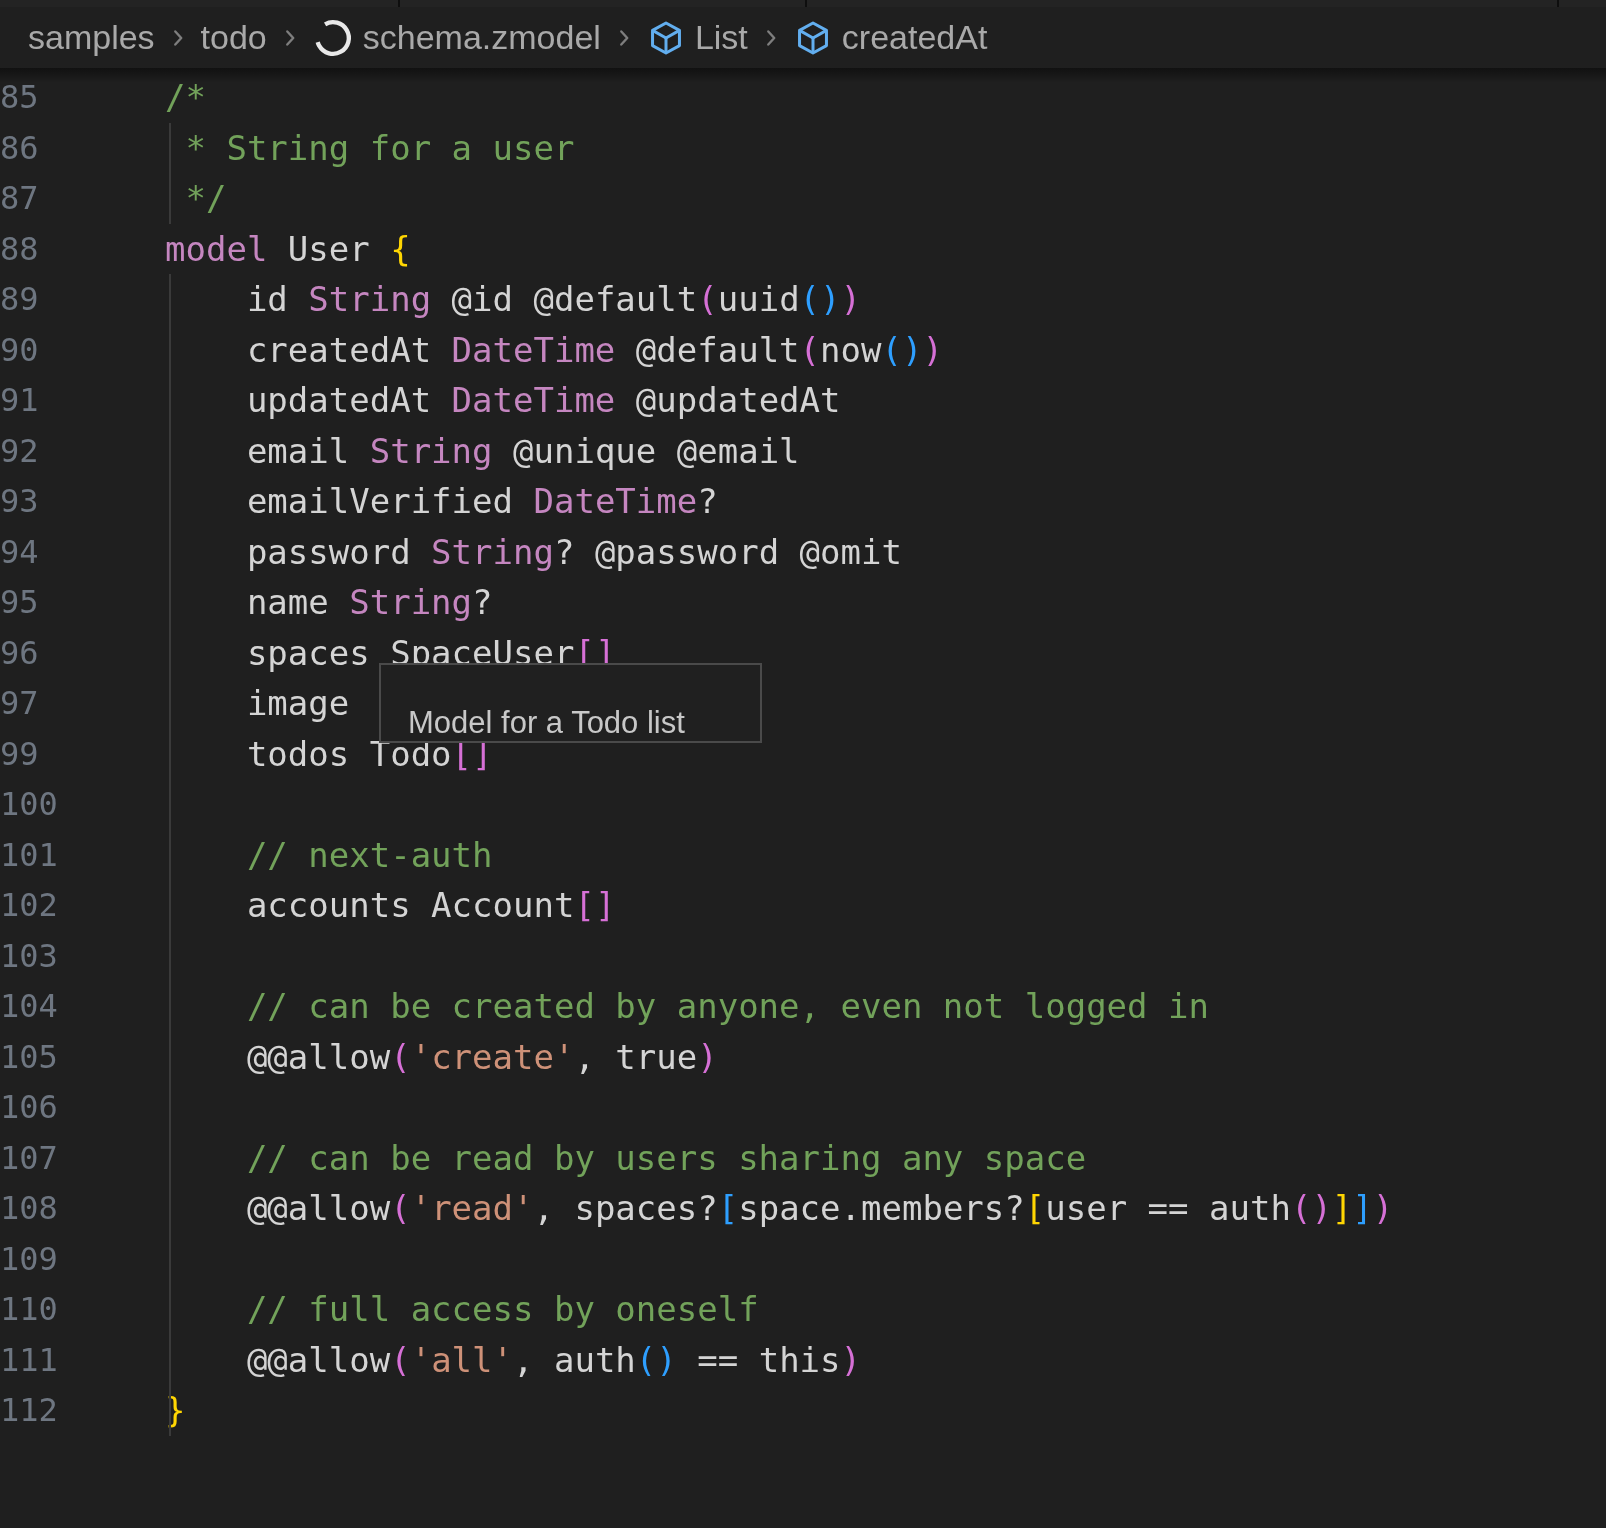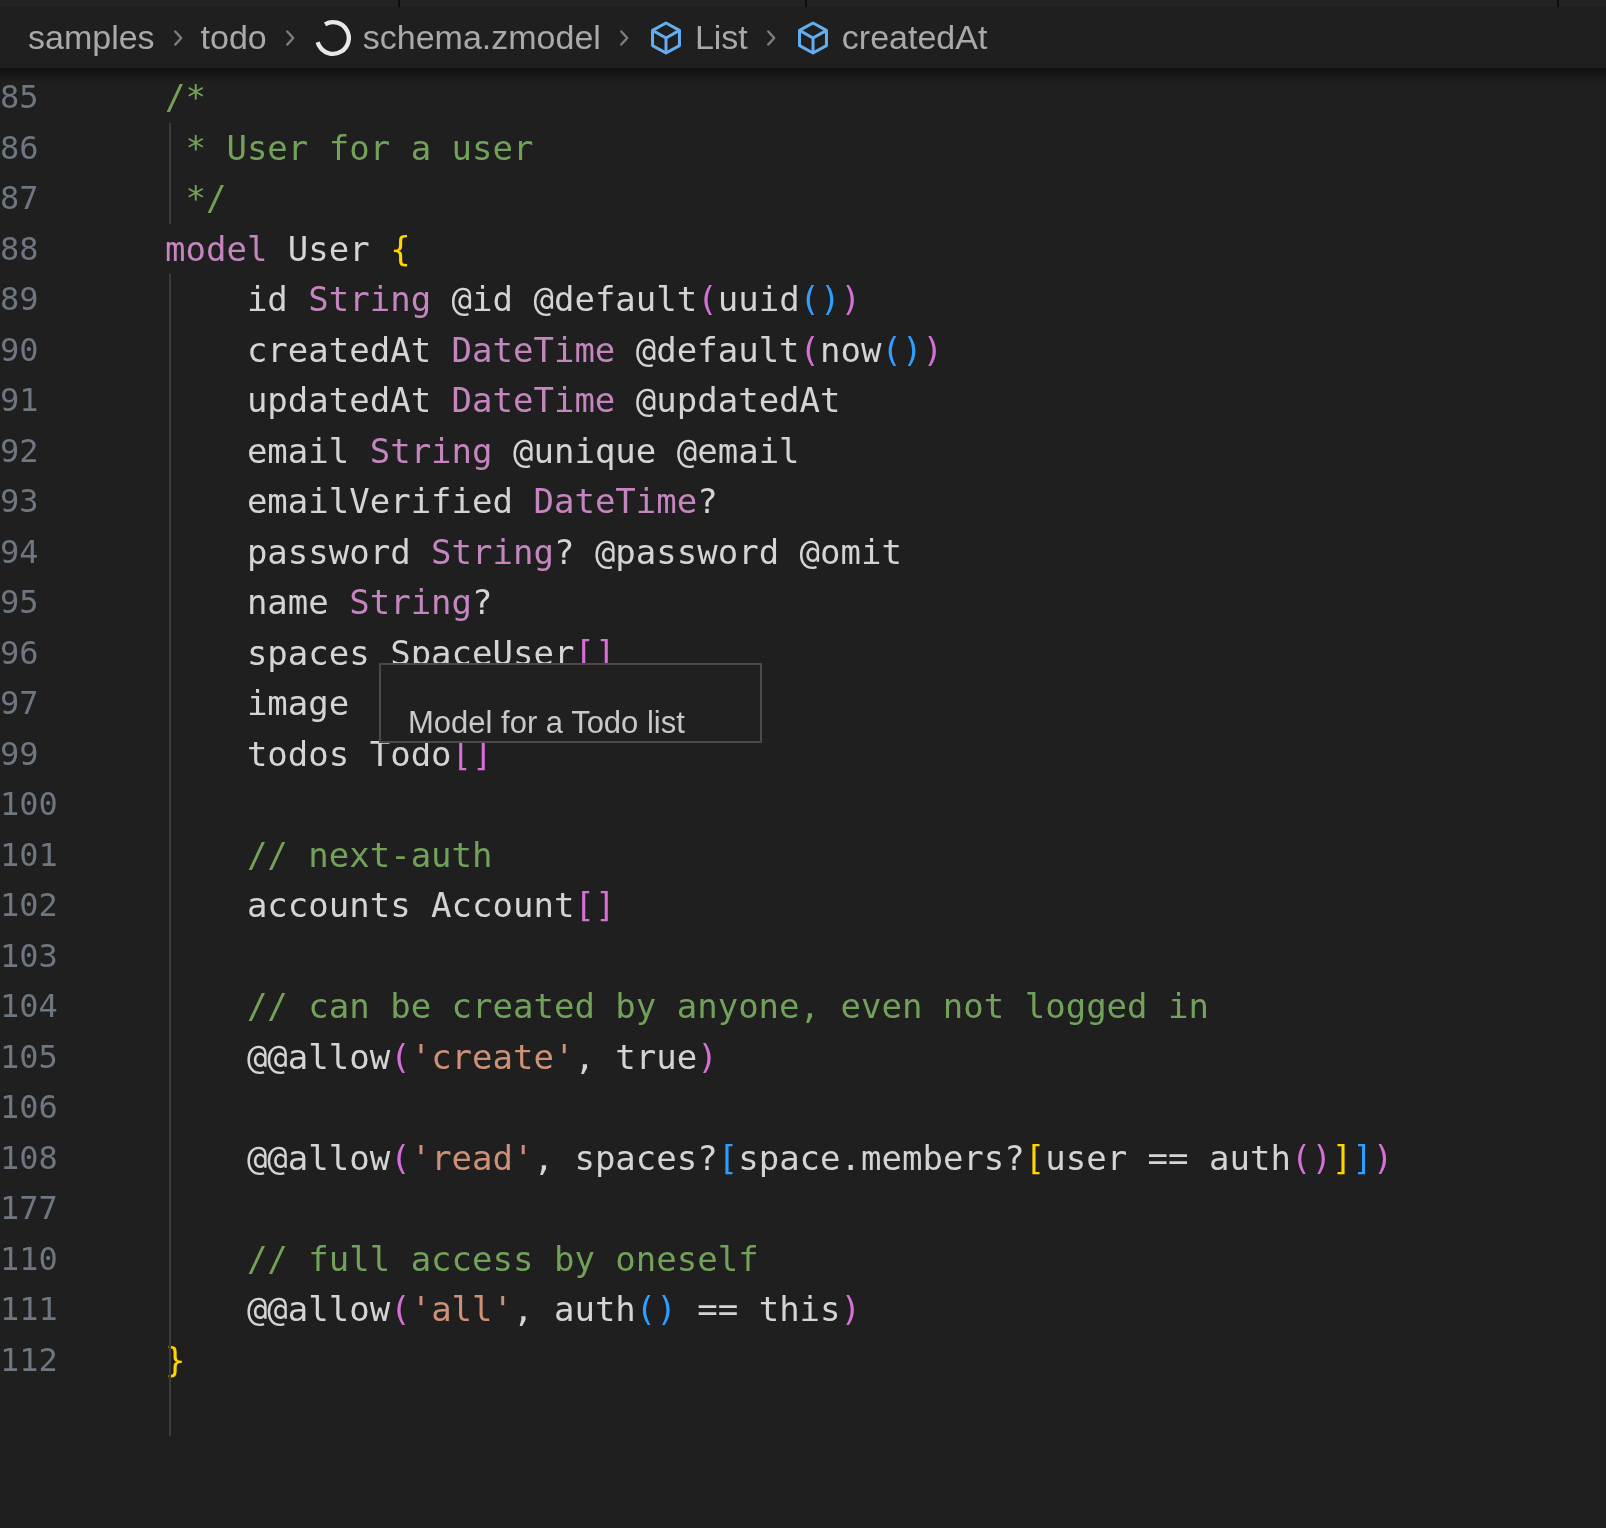--- a/index.html
+++ b/index.html
@@ -147,42 +147,43 @@
         <span>createdAt</span>
       </span>
     </div>
 
   <div class="bc-shadow"></div>
 
   <div class="editor" id="editor">
     <div class="indent-guide" style="top:54.5px;height:101px"></div>
     <div class="indent-guide" style="top:206px;height:1161.5px"></div>
   <div class="line"><span class="gutter">85</span><span class="line-code"><span class="tk-g">/*</span></span></div>
-      <div class="line"><span class="gutter">86</span><span class="line-code"><span class="tk-g"> * User for a user</span></span></div>
+      <div class="line"><span class="gutter">86</span><span class="line-code"><span class="tk-g"> * String for a user</span></span></div>
       <div class="line"><span class="gutter">87</span><span class="line-code"><span class="tk-g"> */</span></span></div>
       <div class="line"><span class="gutter">88</span><span class="line-code"><span class="tk-k">model</span><span class="tk-d"> User </span><span class="tk-y">{</span></span></div>
       <div class="line"><span class="gutter">89</span><span class="line-code"><span class="tk-d">    id </span><span class="tk-k">String</span><span class="tk-d"> @id @default</span><span class="tk-p">(</span><span class="tk-d">uuid</span><span class="tk-b">()</span><span class="tk-p">)</span></span></div>
       <div class="line"><span class="gutter">90</span><span class="line-code"><span class="tk-d">    createdAt </span><span class="tk-k">DateTime</span><span class="tk-d"> @default</span><span class="tk-p">(</span><span class="tk-d">now</span><span class="tk-b">()</span><span class="tk-p">)</span></span></div>
       <div class="line"><span class="gutter">91</span><span class="line-code"><span class="tk-d">    updatedAt </span><span class="tk-k">DateTime</span><span class="tk-d"> @updatedAt</span></span></div>
       <div class="line"><span class="gutter">92</span><span class="line-code"><span class="tk-d">    email </span><span class="tk-k">String</span><span class="tk-d"> @unique @email</span></span></div>
       <div class="line"><span class="gutter">93</span><span class="line-code"><span class="tk-d">    emailVerified </span><span class="tk-k">DateTime</span><span class="tk-d">?</span></span></div>
       <div class="line"><span class="gutter">94</span><span class="line-code"><span class="tk-d">    password </span><span class="tk-k">String</span><span class="tk-d">? @password @omit</span></span></div>
       <div class="line"><span class="gutter">95</span><span class="line-code"><span class="tk-d">    name </span><span class="tk-k">String</span><span class="tk-d">?</span></span></div>
       <div class="line"><span class="gutter">96</span><span class="line-code"><span class="tk-d">    spaces SpaceUser</span><span class="tk-p">[]</span></span></div>
       <div class="line"><span class="gutter">97</span><span class="line-code"><span class="tk-d">    image</span></span></div>
       <div class="line"><span class="gutter">99</span><span class="line-code"><span class="tk-d">    todos Todo</span><span class="tk-p">[]</span></span></div>
       <div class="line"><span class="gutter">100</span><span class="line-code"></span></div>
       <div class="line"><span class="gutter">101</span><span class="line-code"><span class="tk-g">    // next-auth</span></span></div>
       <div class="line"><span class="gutter">102</span><span class="line-code"><span class="tk-d">    accounts Account</span><span class="tk-p">[]</span></span></div>
       <div class="line"><span class="gutter">103</span><span class="line-code"></span></div>
       <div class="line"><span class="gutter">104</span><span class="line-code"><span class="tk-g">    // can be created by anyone, even not logged in</span></span></div>
       <div class="line"><span class="gutter">105</span><span class="line-code"><span class="tk-d">    @@allow</span><span class="tk-p">(</span><span class="tk-s">'create'</span><span class="tk-d">, true</span><span class="tk-p">)</span></span></div>
       <div class="line"><span class="gutter">106</span><span class="line-code"></span></div>
+      <div class="line"><span class="gutter">107</span><span class="line-code"><span class="tk-g">    // can be read by users sharing any space</span></span></div>
       <div class="line"><span class="gutter">108</span><span class="line-code"><span class="tk-d">    @@allow</span><span class="tk-p">(</span><span class="tk-s">'read'</span><span class="tk-d">, spaces?</span><span class="tk-b">[</span><span class="tk-d">space.members?</span><span class="tk-y">[</span><span class="tk-d">user == auth</span><span class="tk-p">()</span><span class="tk-y">]</span><span class="tk-b">]</span><span class="tk-p">)</span></span></div>
-      <div class="line"><span class="gutter">177</span><span class="line-code"></span></div>
+      <div class="line"><span class="gutter">109</span><span class="line-code"></span></div>
       <div class="line"><span class="gutter">110</span><span class="line-code"><span class="tk-g">    // full access by oneself</span></span></div>
       <div class="line"><span class="gutter">111</span><span class="line-code"><span class="tk-d">    @@allow</span><span class="tk-p">(</span><span class="tk-s">'all'</span><span class="tk-d">, auth</span><span class="tk-b">()</span><span class="tk-d"> == this</span><span class="tk-p">)</span></span></div>
       <div class="line"><span class="gutter">112</span><span class="line-code"><span class="tk-y">}</span></span></div>
     </div>
 
   <div class="tooltip">
     <span>Model for a Todo list</span>
   </div>
 
 </div>

